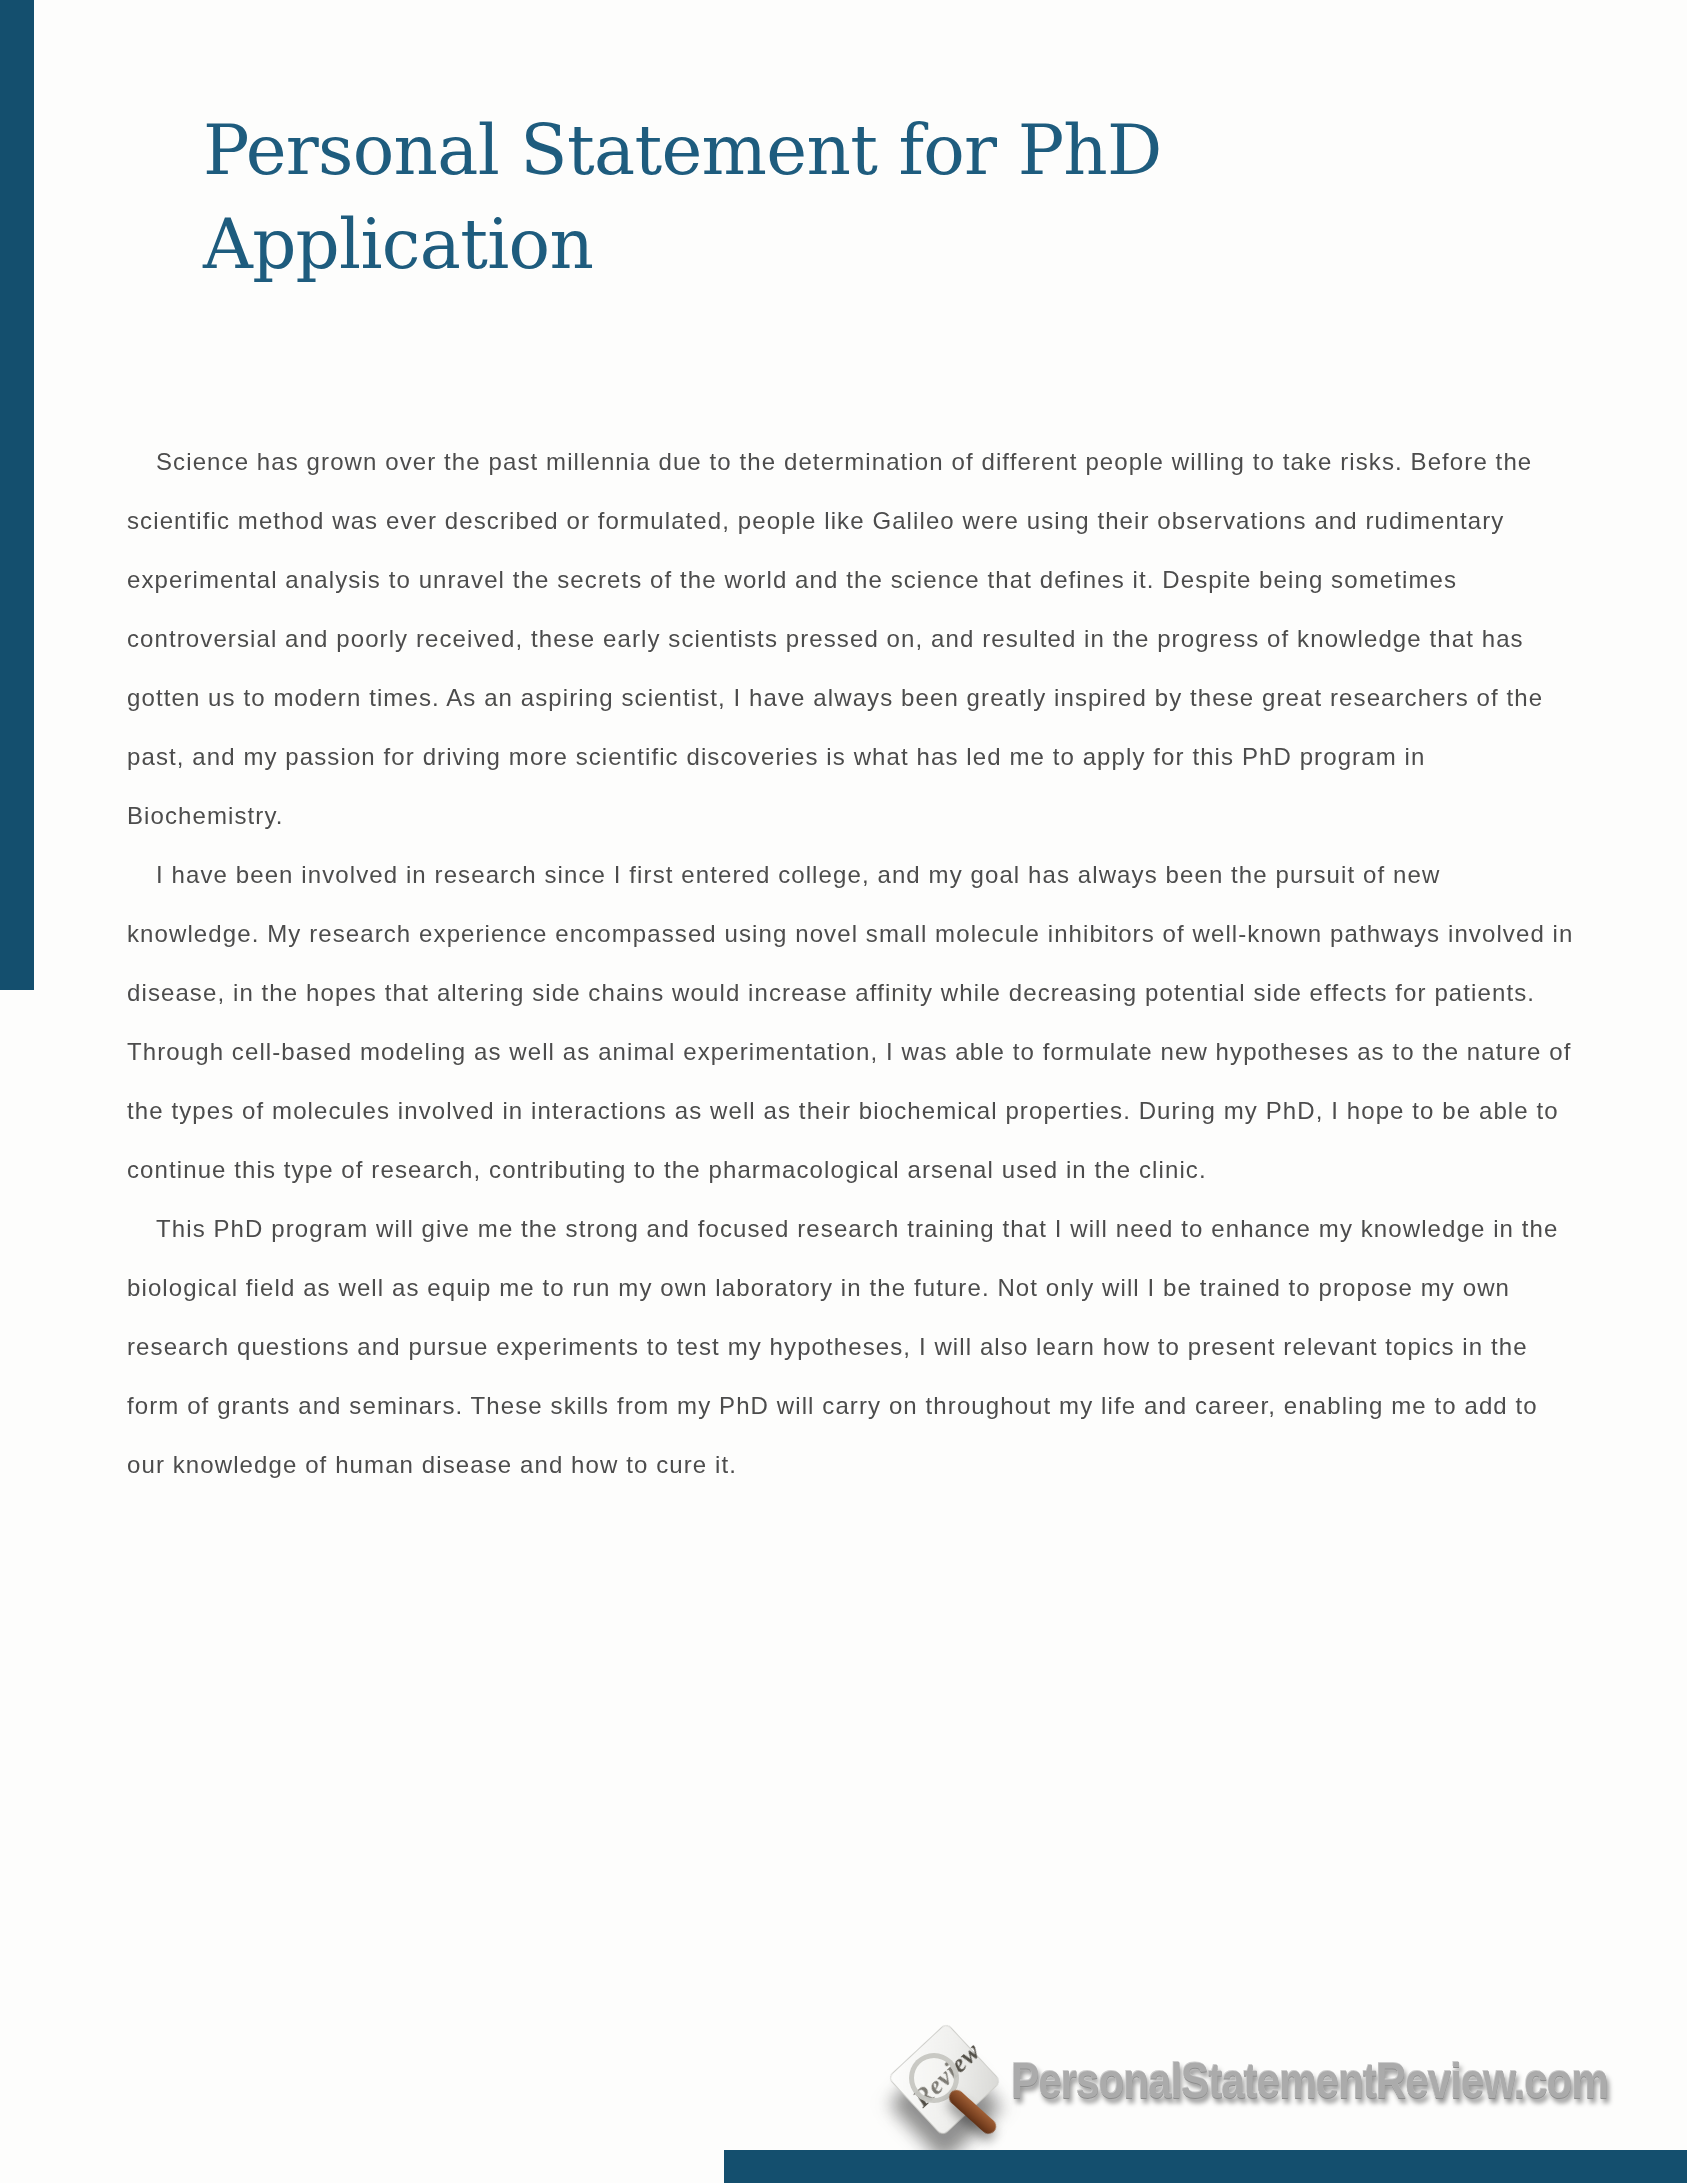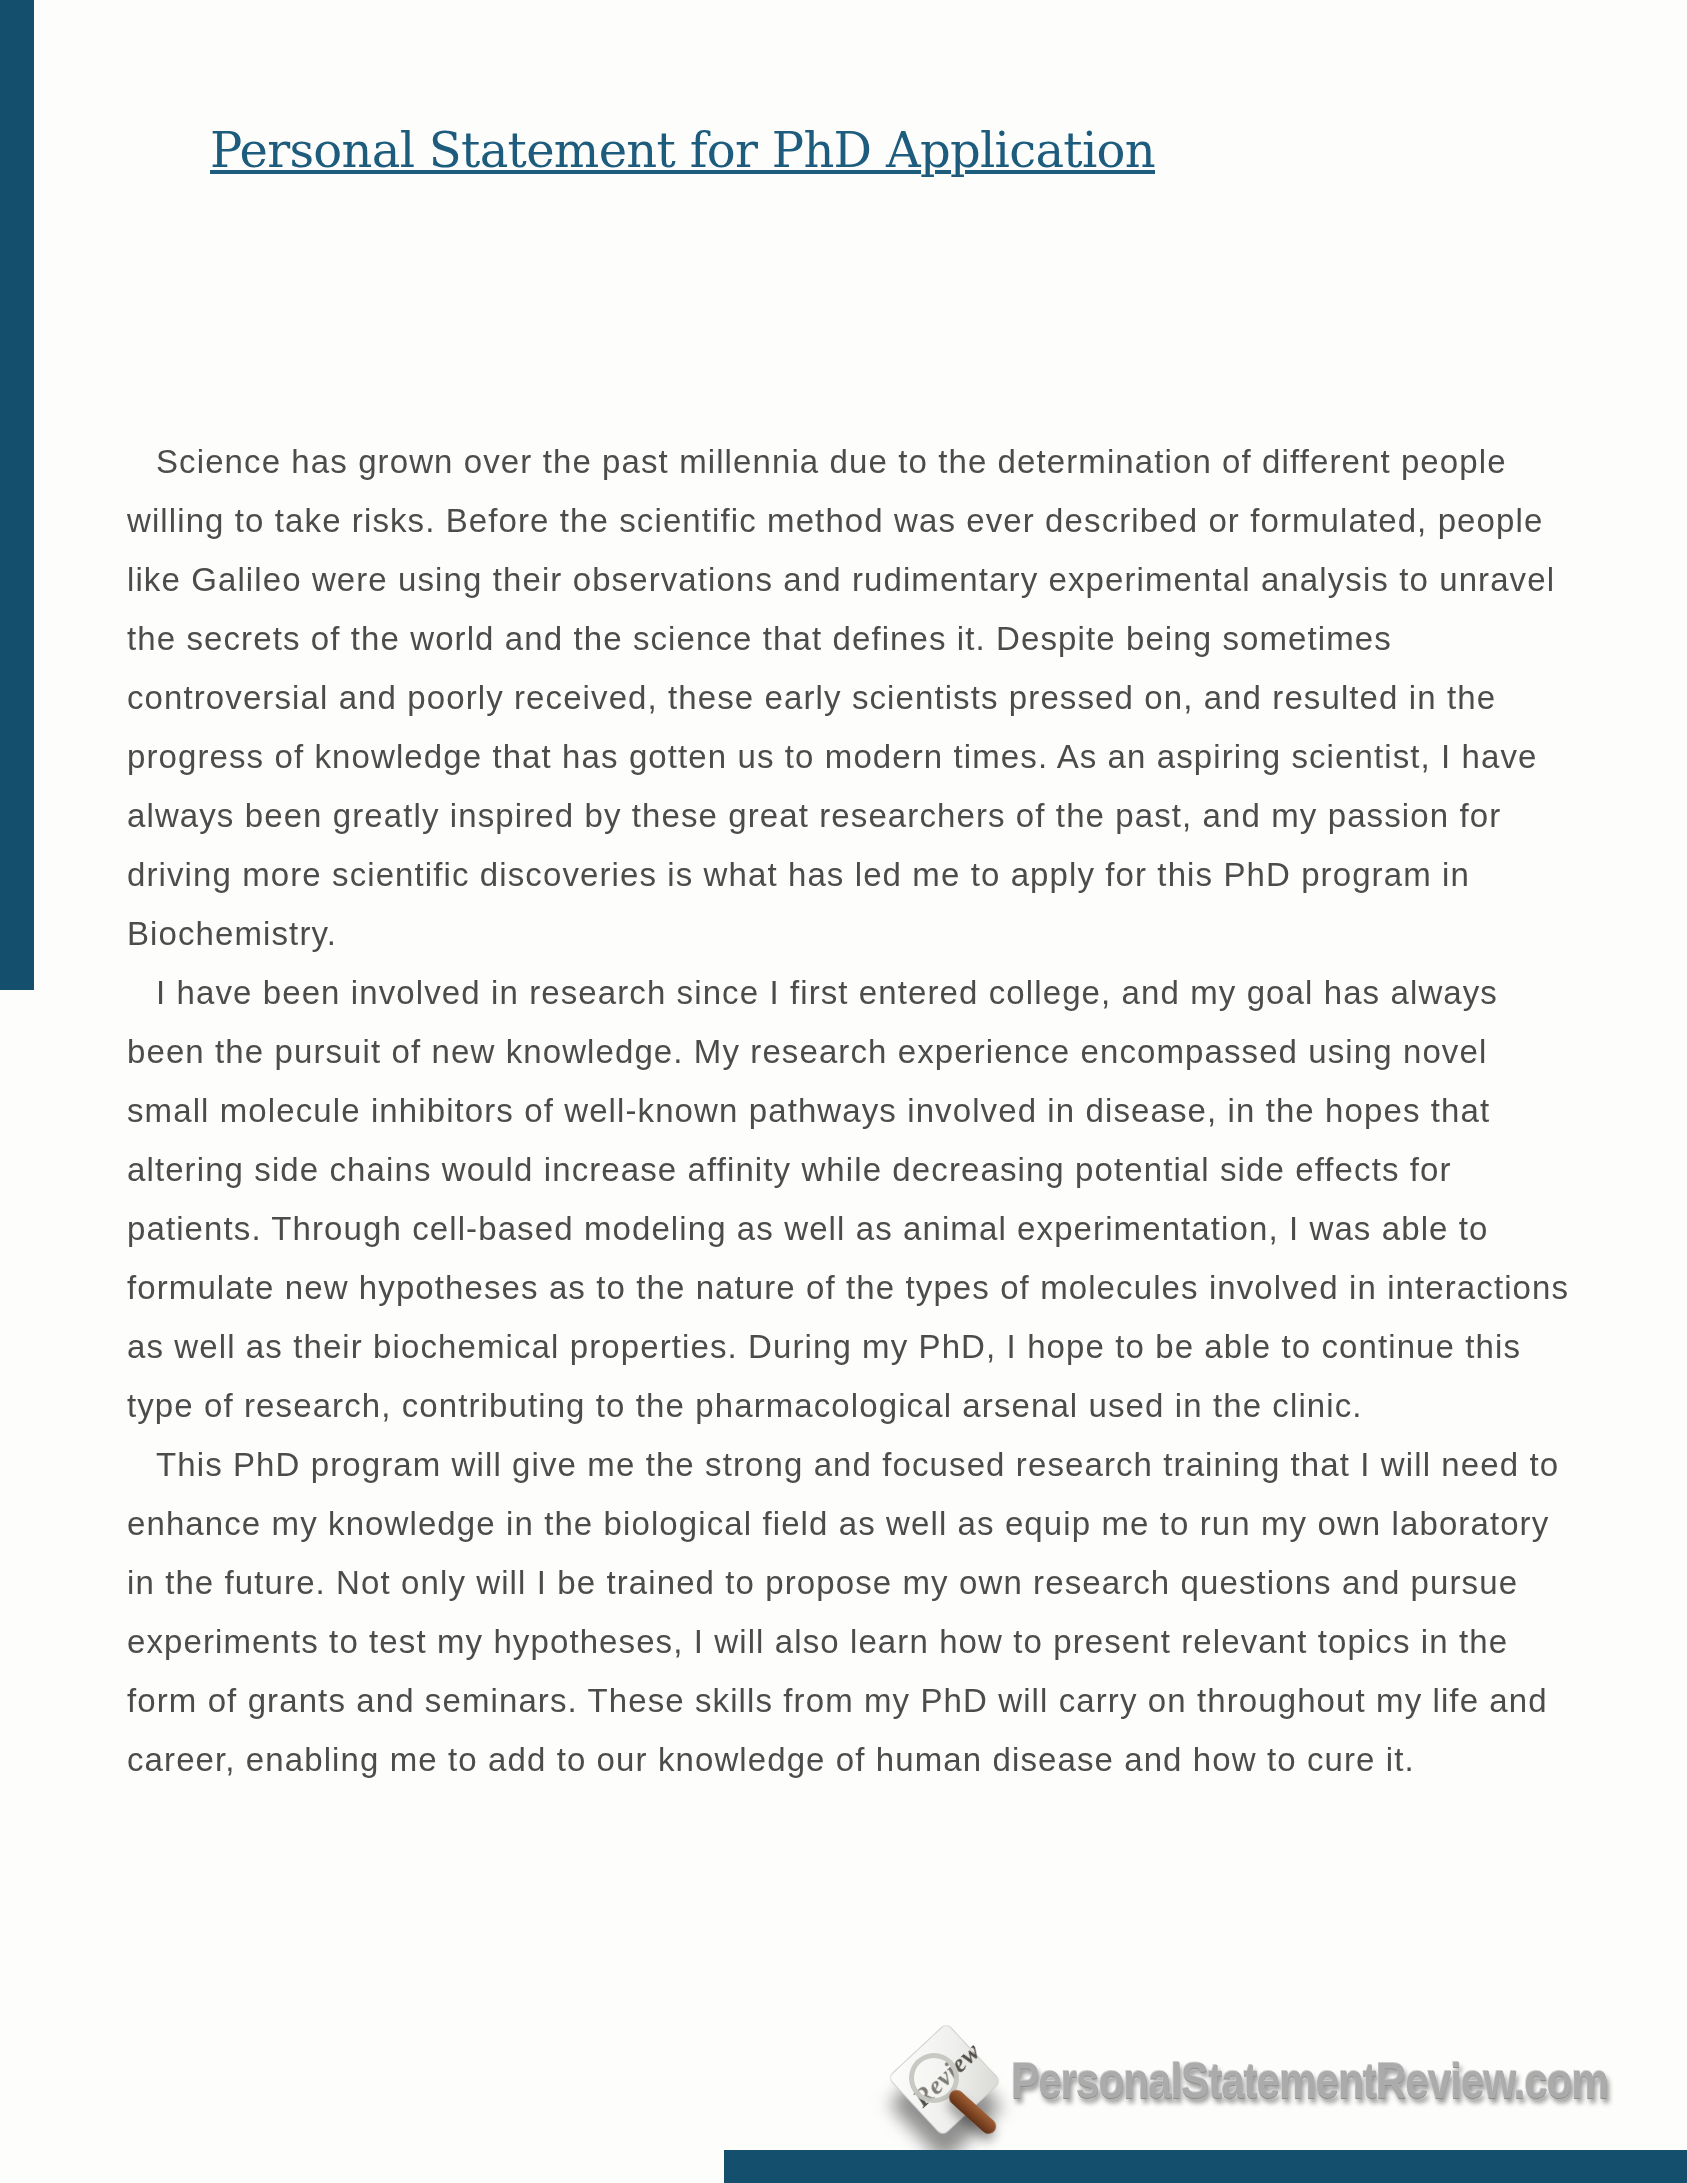--- a/index.html
+++ b/index.html
@@ -13,34 +13,33 @@
 
   
   .side-bar {
     position:absolute; left:0; top:0;
     width:34px; height:990px;
     background:#144f6e;
   }
 
   
   .title-block {
-    position:absolute; left:210px; top:103px;
+    position:absolute; left:203px; top:103px;
     width:1309px;
     font-family:"DejaVu Serif", serif;
-    font-size:48px; line-height:94px;
+    font-size:69px; line-height:94px;
     color:#1e5c7e;
     letter-spacing:-0.7px;
-    text-decoration:underline;
   }
 
   
   .essay {
     position:absolute; left:127px; top:432px;
     width:1453px;
-    font-size:33px; line-height:59px;
+    font-size:24px; line-height:59px;
     letter-spacing:1.1px;
     color:#4c4c4c;
     font-weight:300;
   }
   .essay p { text-indent:29px; }
 
   
   .logo {
     position:absolute; left:877px; top:2009px;
     width:765px; height:148px;

